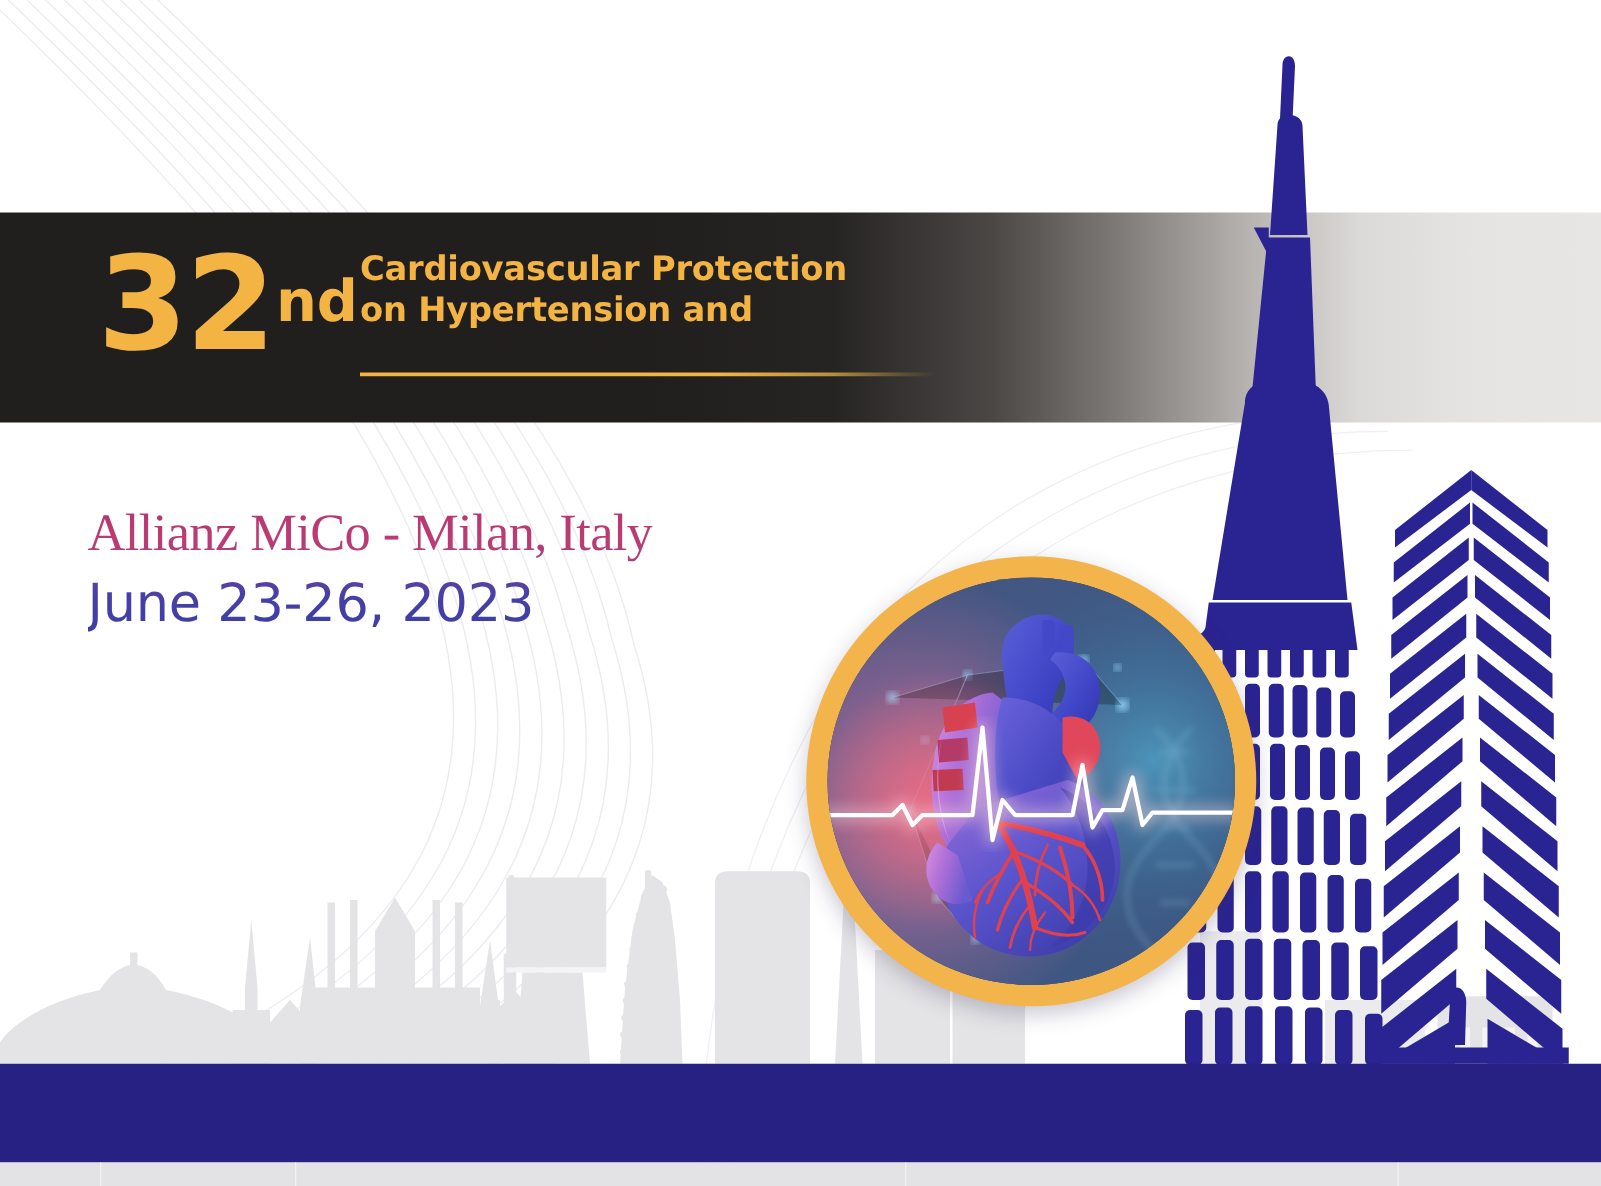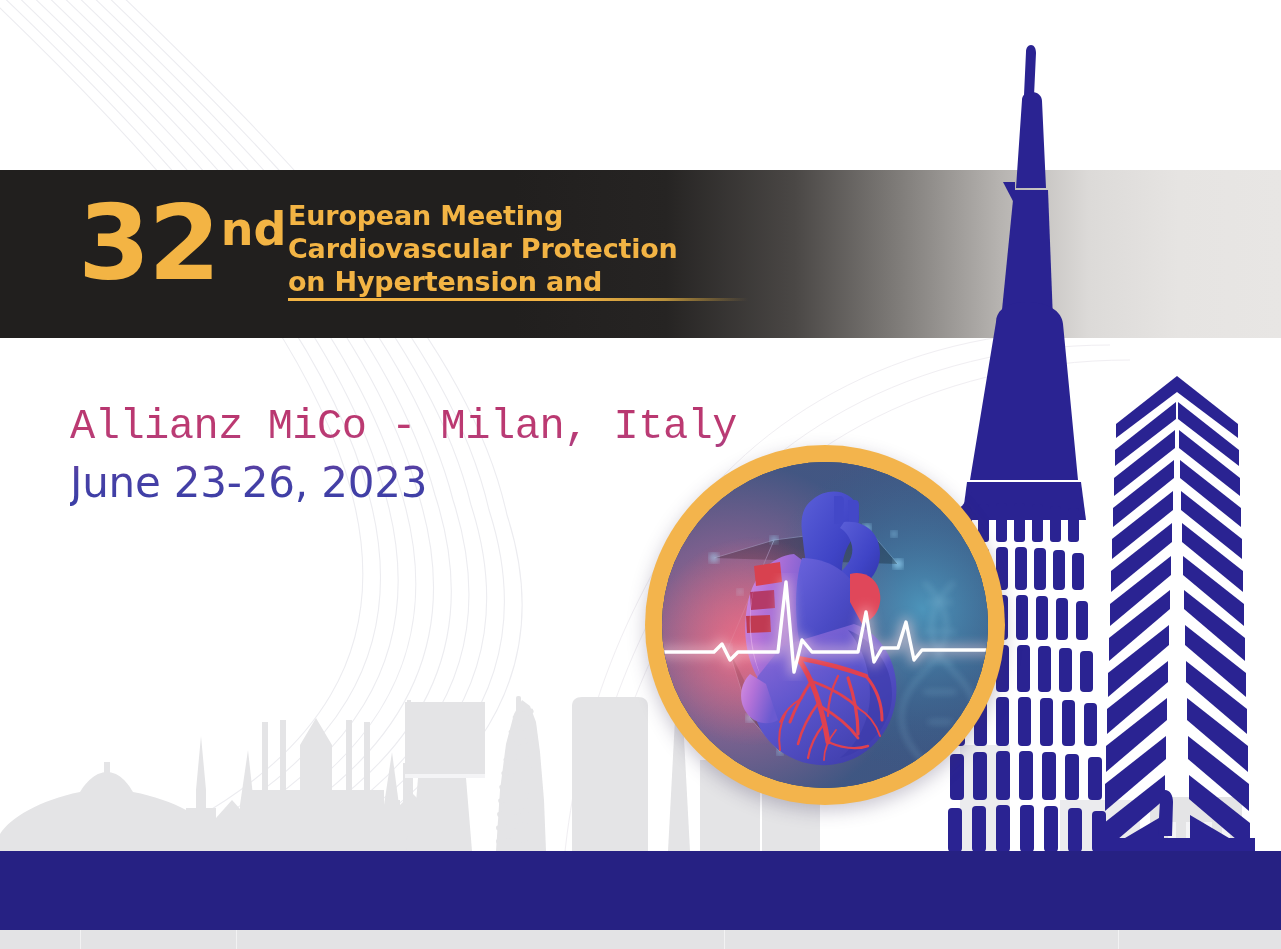--- a/index.html
+++ b/index.html
@@ -50,21 +50,21 @@
     color:#f3b444;
   }
   .ord-num{
     font-size:104px;line-height:0.92;font-weight:bold;
     letter-spacing:-2px;
     font-family:"DejaVu Sans",sans-serif;
     color:#f3b444;
   }
   .ord-suffix{
     font-size:46px;line-height:1;font-weight:bold;
-    margin-top:10px;margin-left:2px;
+    margin-top:22px;margin-left:2px;
     font-family:"DejaVu Sans",sans-serif;
     color:#f3b444;
   }
 
   .meeting-lines{
     position:absolute;left:288px;top:30px;
     color:#f3b444;
     font-weight:bold;
     font-size:27px;line-height:1.22;
     font-family:"DejaVu Sans",sans-serif;
@@ -73,21 +73,21 @@
   .meeting-lines div{white-space:nowrap;}
   .banner-underline{
     position:absolute;left:288px;top:128px;width:460px;height:3px;
     background:linear-gradient(90deg,#f3b444 0%,#f3b444 62%,#b8903c 82%,rgba(200,160,70,0) 100%);
   }
 
   
   .venue{
     position:absolute;left:70px;top:403px;z-index:8;
     font-size:42px;line-height:1.18;letter-spacing:-0.5px;
-    font-family:Liberation Mono, monospace;
+    font-family:Liberation Serif, serif;
     background:linear-gradient(180deg,#b7356f 0%,#bd3b72 55%,#a63f85 100%);
     -webkit-background-clip:text;background-clip:text;
     -webkit-text-fill-color:transparent;color:transparent;
     white-space:nowrap;
   }
   .dates{
     position:absolute;left:70px;top:458px;z-index:8;
     font-size:42px;line-height:1.18;letter-spacing:-0.2px;
     font-family:"DejaVu Sans",sans-serif;
     background:linear-gradient(180deg,#6340a2 0%,#4640a6 40%,#3a3ea6 100%);
@@ -224,21 +224,20 @@
     </g>
   </svg>
 
   <div class="banner">
     <div class="banner-inner">
       <div class="ord-wrap">
         <span class="ord-num">32</span>
         <span class="ord-suffix">nd</span>
       </div>
       <div class="meeting-lines">
-        <div>European Meeting</div>
         <div>Cardiovascular Protection</div>
         <div>on Hypertension and</div>
       </div>
       <div class="banner-underline"></div>
     </div>
   </div>
 
   <svg class="towers-blue" viewBox="0 0 1281 949" preserveAspectRatio="none">
     <g fill="#2a2392">
 

